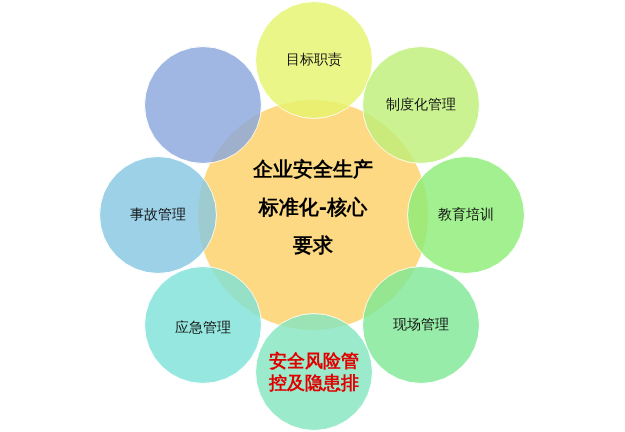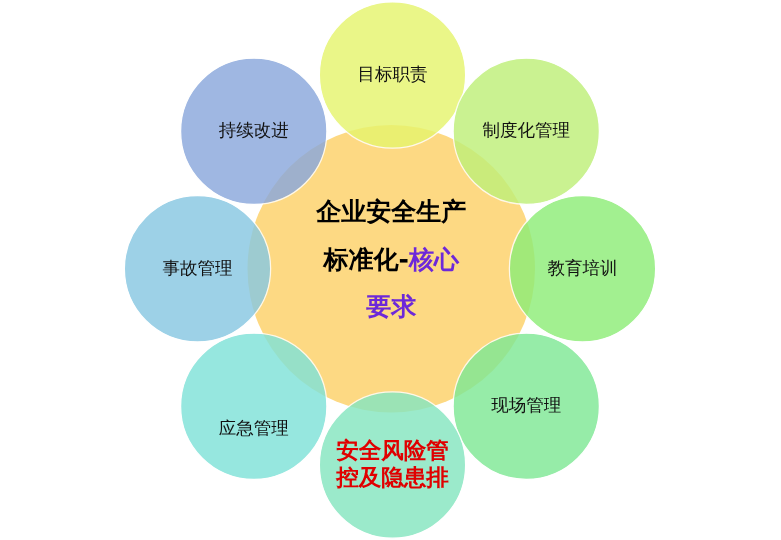--- a/index.html
+++ b/index.html
@@ -9,21 +9,21 @@
   .center { position:absolute; left:198px; top:100px; width:230px; height:230px; border-radius:50%;
             background:#fdd983; }
   .circle { position:absolute; width:118px; height:118px; border-radius:50%;
             border:1.5px solid #ffffff; box-sizing:border-box; opacity:0.82;
             display:flex; align-items:center; justify-content:center; text-align:center; }
   .label { position:absolute; width:118px; height:118px; display:flex; align-items:center; justify-content:center;
            text-align:center; font-size:14px; color:#111; z-index:5; }
   .label.red { color:#e00000; font-weight:bold; font-size:18px; line-height:22px; width:100px; margin-left:9px; }
   .center-text { position:absolute; left:198px; top:150px; width:230px; text-align:center; z-index:6;
                  font-weight:bold; font-size:20px; line-height:38px; color:#000; }
-  .center-text .red { color:#6d28d9; }
+  .center-text .red { color:#000000; }
 </style>
 </head>
 <body>
 
 <div class="diagram">
   <div class="center" style="background: rgb(253, 217, 131);"></div>
 
   <div class="circle" id="c0" style="left: 255px; top: 1px; background: rgb(230, 245, 110);"></div>
   <div class="circle" id="c1" style="left: 362px; top: 46px; background: rgb(191, 240, 122);"></div>
   <div class="circle" id="c2" style="left: 407px; top: 156px; background: rgb(142, 237, 120);"></div>
@@ -36,22 +36,21 @@
   <div class="label" id="l0" style="left: 255px; top: 1px;">目标职责</div>
   <div class="label" id="l1" style="left: 362px; top: 46px;">制度化管理</div>
   <div class="label" id="l2" style="left: 407px; top: 156px;">教育培训</div>
   <div class="label" id="l3" style="left: 362px; top: 266px;">现场管理</div>
   <div class="label red" id="l4" style="left: 255px; top: 313px;">
     <div>
       <div>安全风险管</div>
       <div>控及隐患排</div>
     </div>
   </div>
-  <div class="label" id="l5" style="left: 144px; top: 284px;">应急管理</div>
+  <div class="label" id="l5" style="left: 144px; top: 269px;">应急管理</div>
   <div class="label" id="l6" style="left: 99px; top: 156px;">事故管理</div>
-  <div class="label" id="l7" style="left: 144px; top: 46px;">持续改进</div>
 
   <div class="center-text">
     <div>企业安全生产</div>
     <div><span>标准化-</span><span class="red">核心</span></div>
     <div class="red">要求</div>
   </div>
 </div>
 
 </body></html>

